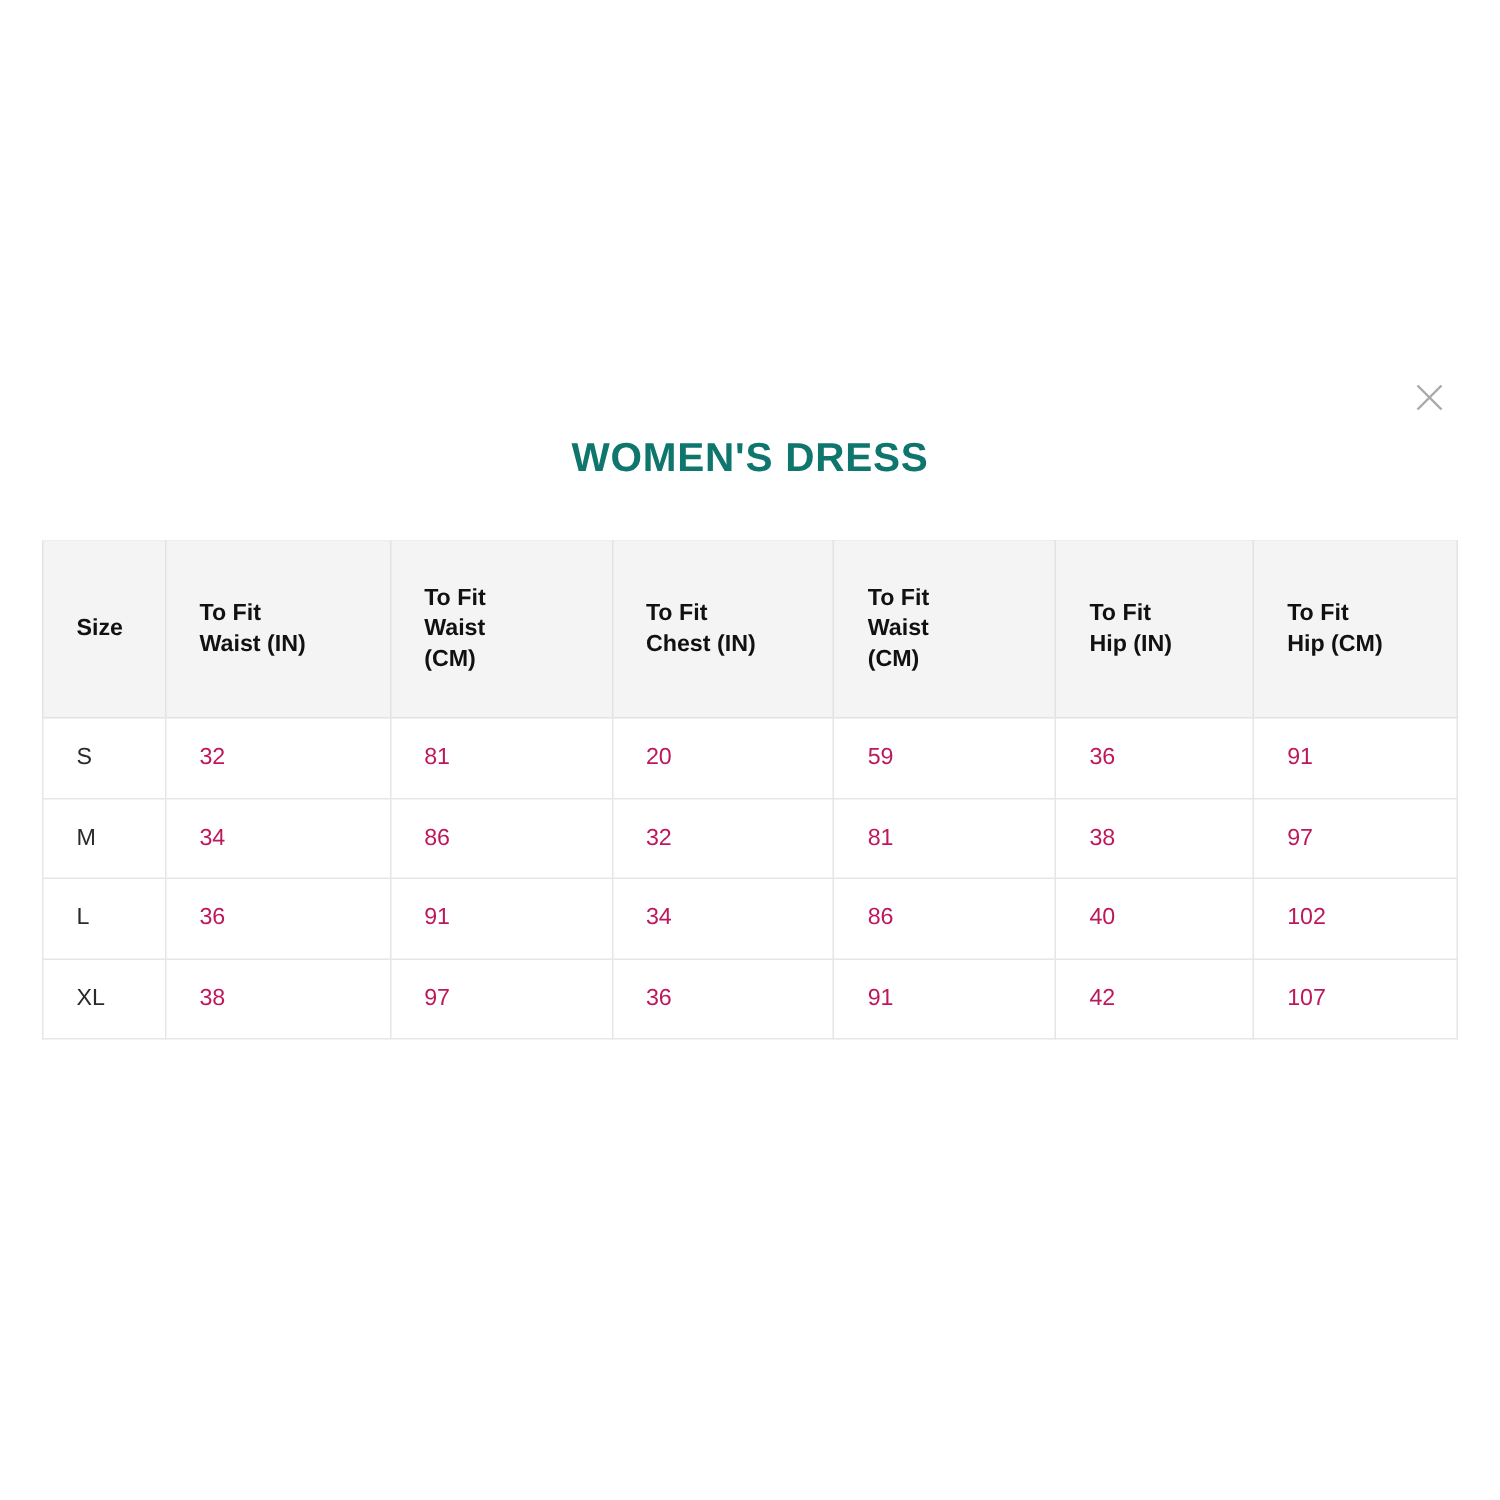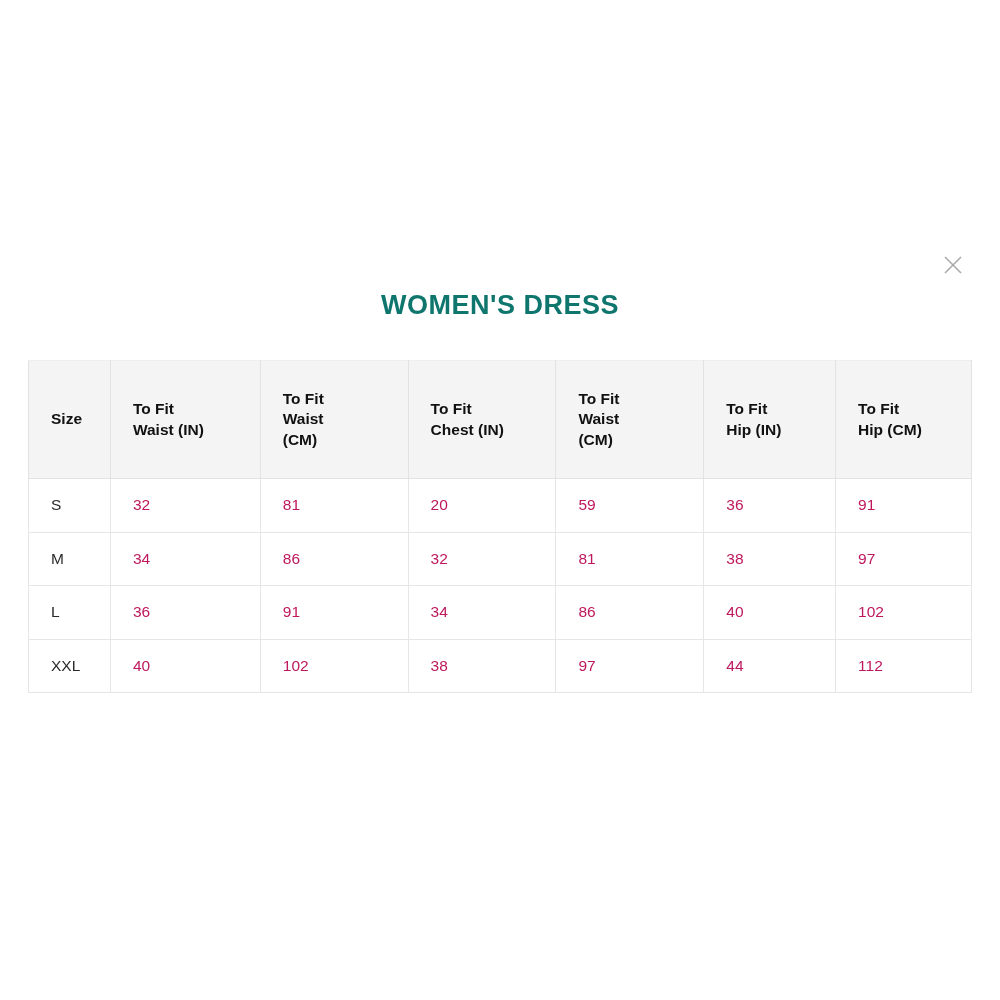--- a/index.html
+++ b/index.html
@@ -169,25 +169,25 @@
         <tr>
           <td class="size-cell">L</td>
           <td>36</td>
           <td>91</td>
           <td>34</td>
           <td>86</td>
           <td>40</td>
           <td>102</td>
         </tr>
         <tr>
-          <td class="size-cell">XXL</td>
-          <td>40</td>
-          <td>102</td>
+          <td class="size-cell">XL</td>
           <td>38</td>
           <td>97</td>
-          <td>44</td>
-          <td>112</td>
+          <td>36</td>
+          <td>91</td>
+          <td>42</td>
+          <td>107</td>
         </tr>
       </tbody>
     </table>
   </div>
 
 </div>
 
 </body></html>

